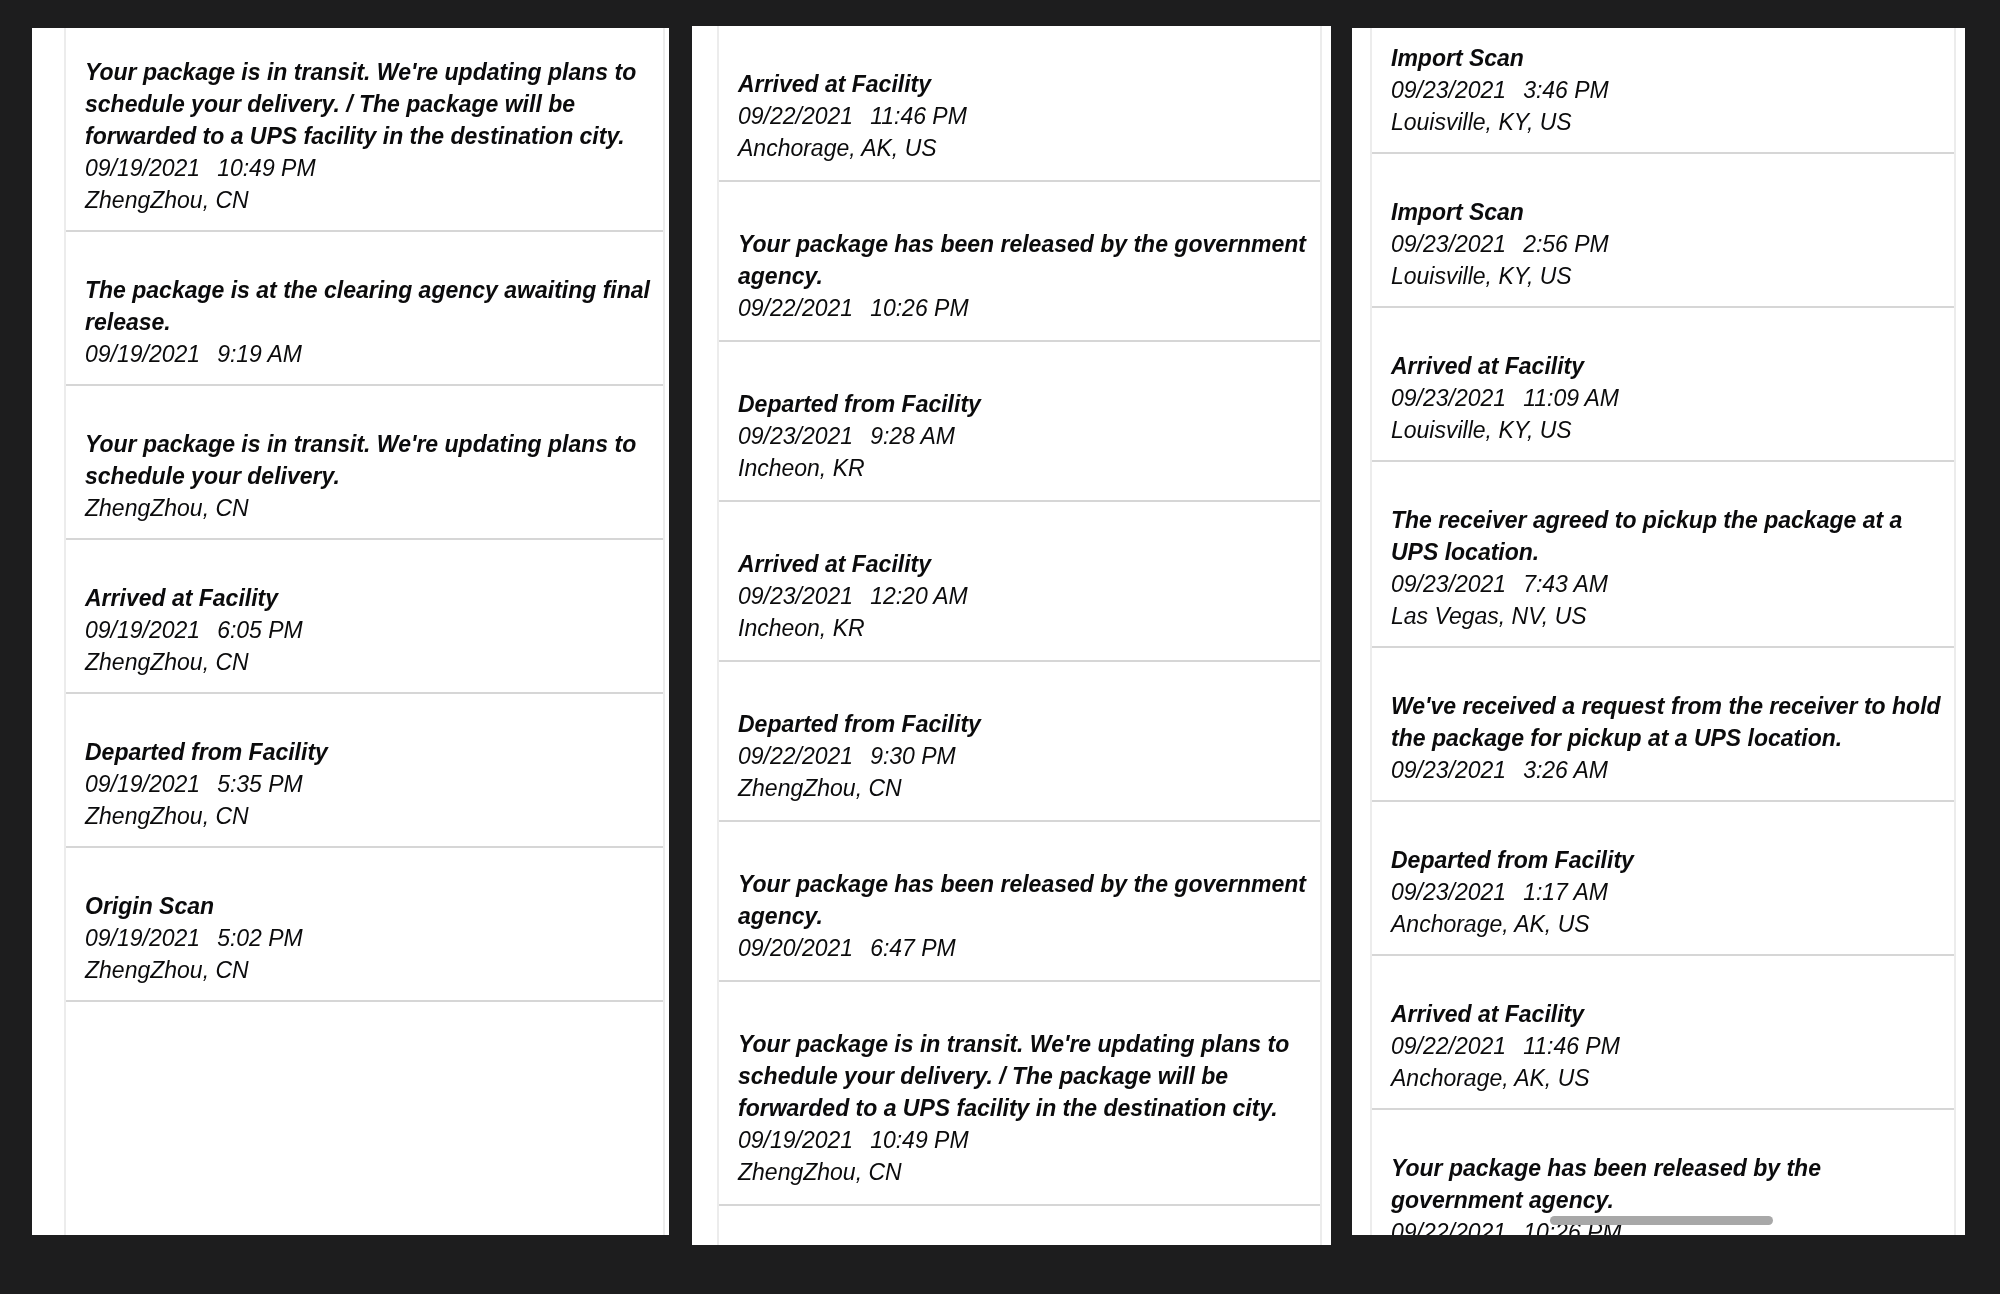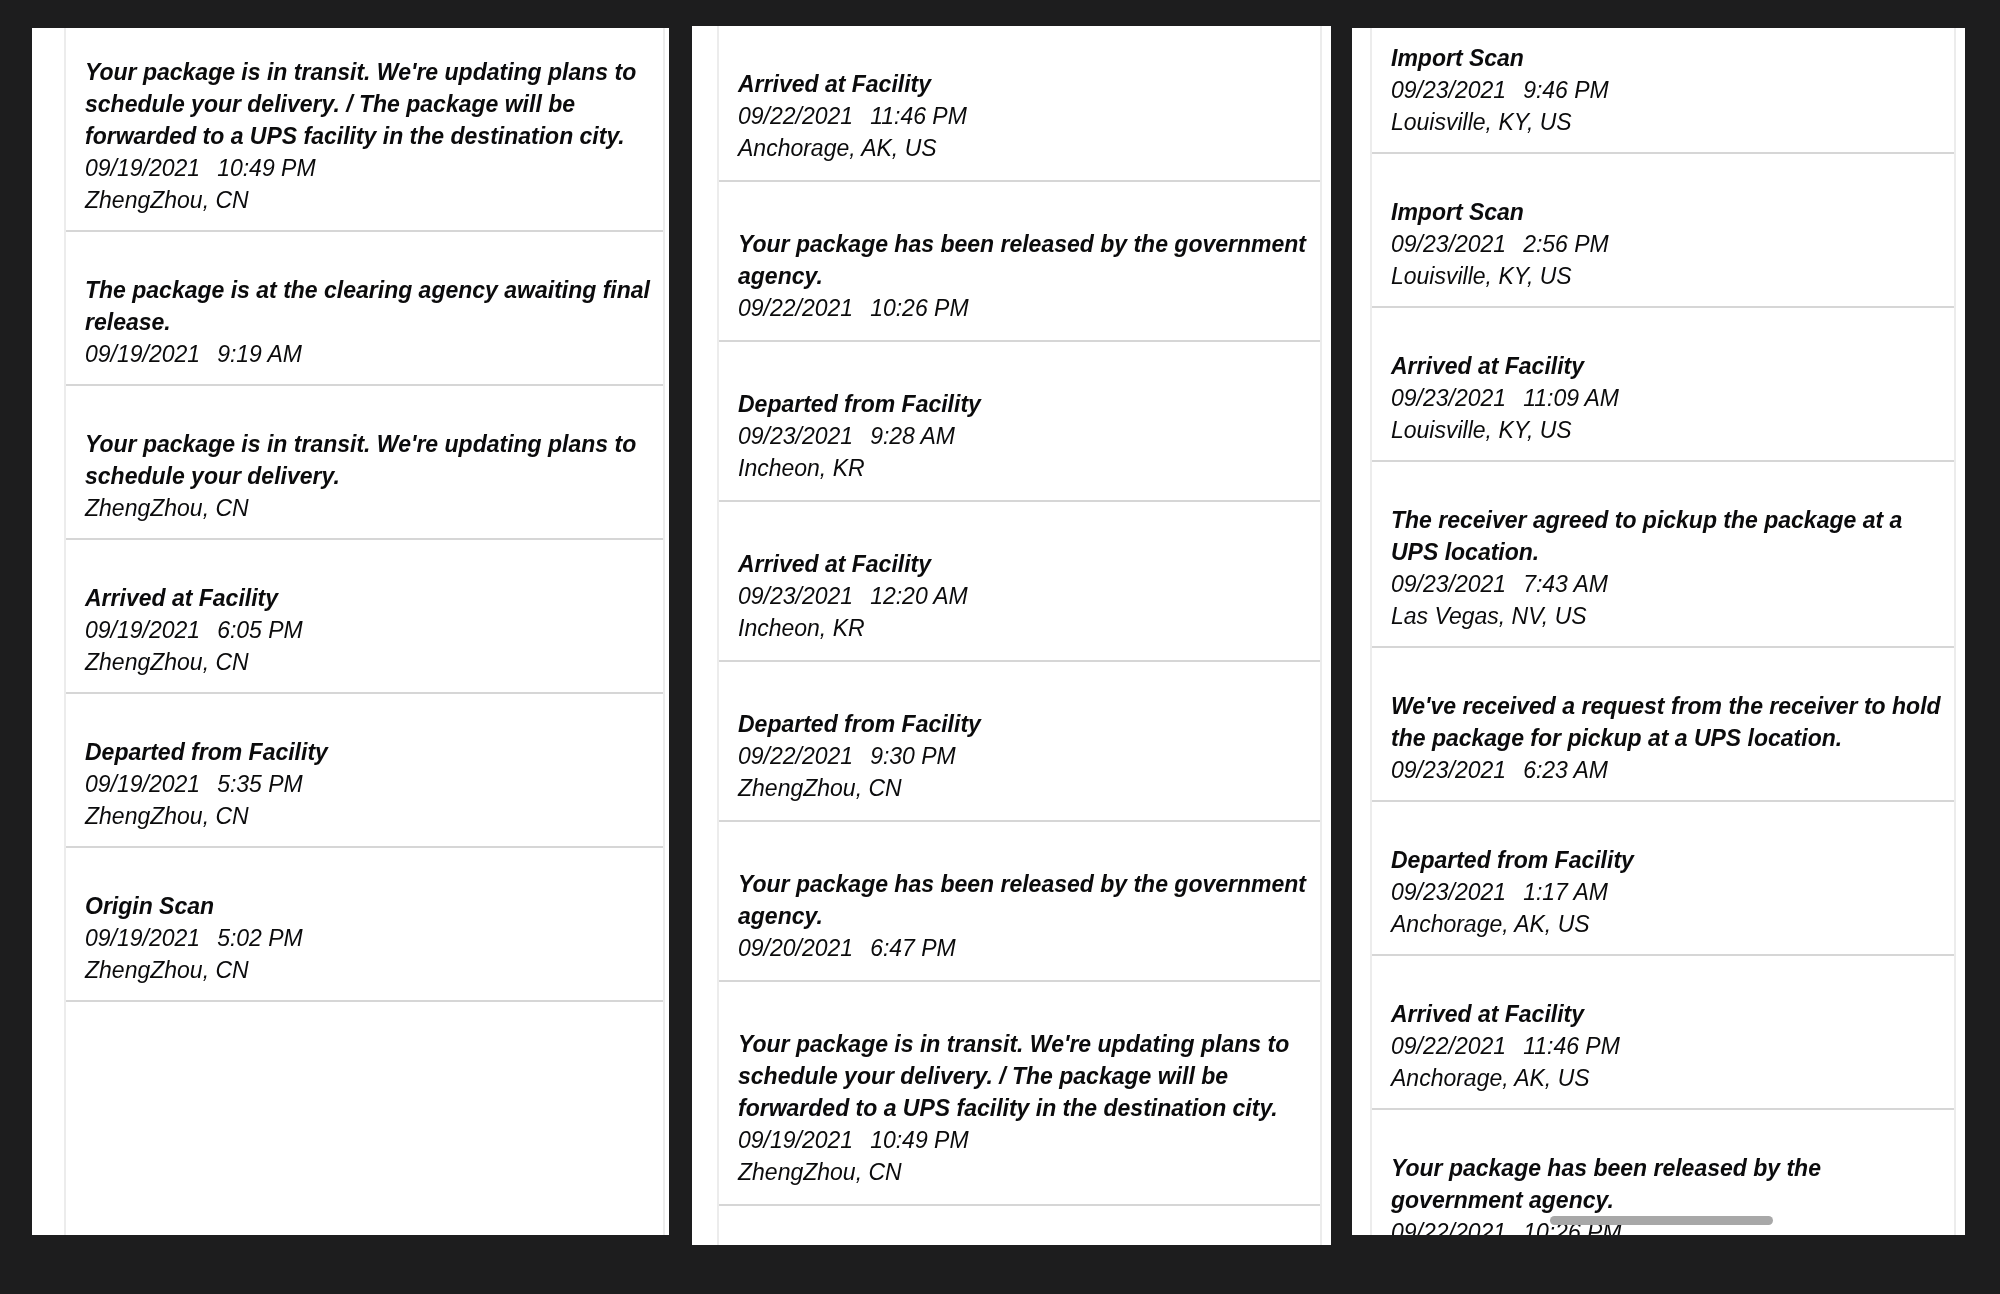--- a/index.html
+++ b/index.html
@@ -148,41 +148,41 @@
   </article>
       </div>
   </section>
 
   <section class="panel panel-3">
     <div class="vline left"></div>
     <div class="vline right"></div>
     <div class="events">
         <article class="event">
     <div class="event-status">Import Scan</div>
-    <div class="event-datetime"><span class="event-date">09/23/2021</span><span class="event-time">9:46 PM</span></div>
+    <div class="event-datetime"><span class="event-date">09/23/2021</span><span class="event-time">3:46 PM</span></div>
     <div class="event-location">Louisville, KY, US</div>
   </article>
         <article class="event">
     <div class="event-status">Import Scan</div>
     <div class="event-datetime"><span class="event-date">09/23/2021</span><span class="event-time">2:56 PM</span></div>
     <div class="event-location">Louisville, KY, US</div>
   </article>
         <article class="event">
     <div class="event-status">Arrived at Facility</div>
     <div class="event-datetime"><span class="event-date">09/23/2021</span><span class="event-time">11:09 AM</span></div>
     <div class="event-location">Louisville, KY, US</div>
   </article>
         <article class="event">
     <div class="event-status">The receiver agreed to pickup the package at a UPS location.</div>
     <div class="event-datetime"><span class="event-date">09/23/2021</span><span class="event-time">7:43 AM</span></div>
     <div class="event-location">Las Vegas, NV, US</div>
   </article>
         <article class="event">
     <div class="event-status">We've received a request from the receiver to hold the package for pickup at a UPS location.</div>
-    <div class="event-datetime"><span class="event-date">09/23/2021</span><span class="event-time">6:23 AM</span></div>
+    <div class="event-datetime"><span class="event-date">09/23/2021</span><span class="event-time">3:26 AM</span></div>
 
   </article>
         <article class="event">
     <div class="event-status">Departed from Facility</div>
     <div class="event-datetime"><span class="event-date">09/23/2021</span><span class="event-time">1:17 AM</span></div>
     <div class="event-location">Anchorage, AK, US</div>
   </article>
         <article class="event">
     <div class="event-status">Arrived at Facility</div>
     <div class="event-datetime"><span class="event-date">09/22/2021</span><span class="event-time">11:46 PM</span></div>

